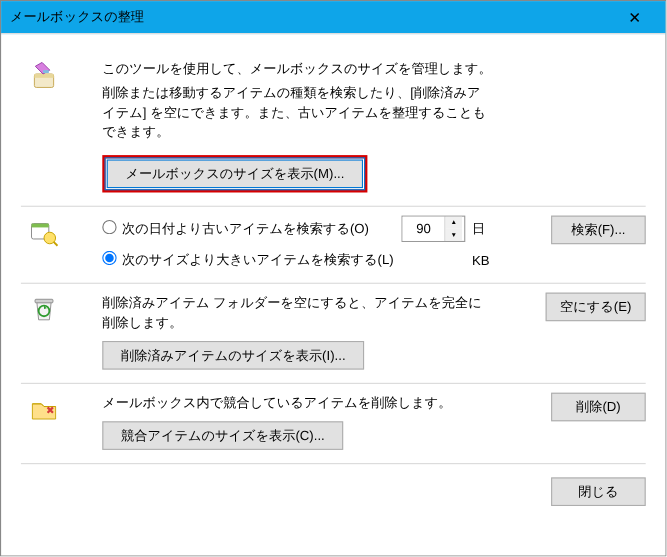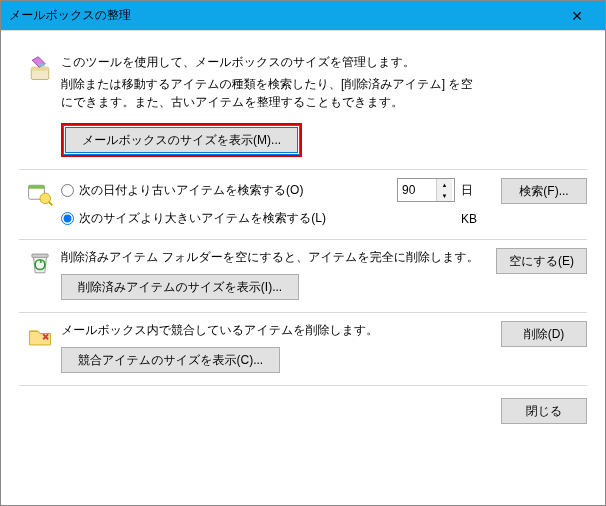--- a/index.html
+++ b/index.html
@@ -43,20 +43,21 @@
   .body {
     padding: 14px 18px 12px 18px;
     flex: 1;
     overflow: hidden;
   }
   .section {
     display: flex;
     align-items: flex-start;
     padding-top: 8px;
     padding-bottom: 10px;
+    gap: 32px;
   }
   .icon-cell {
     width: 42px;
     flex: 0 0 42px;
     padding-top: 2px;
     display: flex;
     justify-content: center;
   }
   .content-cell {
     flex: 1;
@@ -99,41 +100,41 @@
     outline: 1px solid #0078d7;
     outline-offset: 1px;
   }
   .row {
     display: flex;
     align-items: center;
     margin-bottom: 8px;
   }
   .radio-label {
     display: flex;
-    align-items: center;
+    align-items: flex-start;
     gap: 5px;
     cursor: pointer;
     flex: 1;
   }
   .radio-label input { margin: 0; }
   .spin {
     width: 58px;
     height: 24px;
     border: 1px solid #999;
     display: flex;
     align-items: stretch;
     background: #fff;
   }
   .spin input {
     border: none;
     width: 38px;
     padding: 0 4px;
     font-family: inherit;
     font-size: 12px;
-    text-align: left;
+    text-align: center;
   }
   .spin .arrows {
     width: 16px;
     border-left: 1px solid #ccc;
     display: flex;
     flex-direction: column;
   }
   .spin .arrow {
     flex: 1;
     display: flex;

